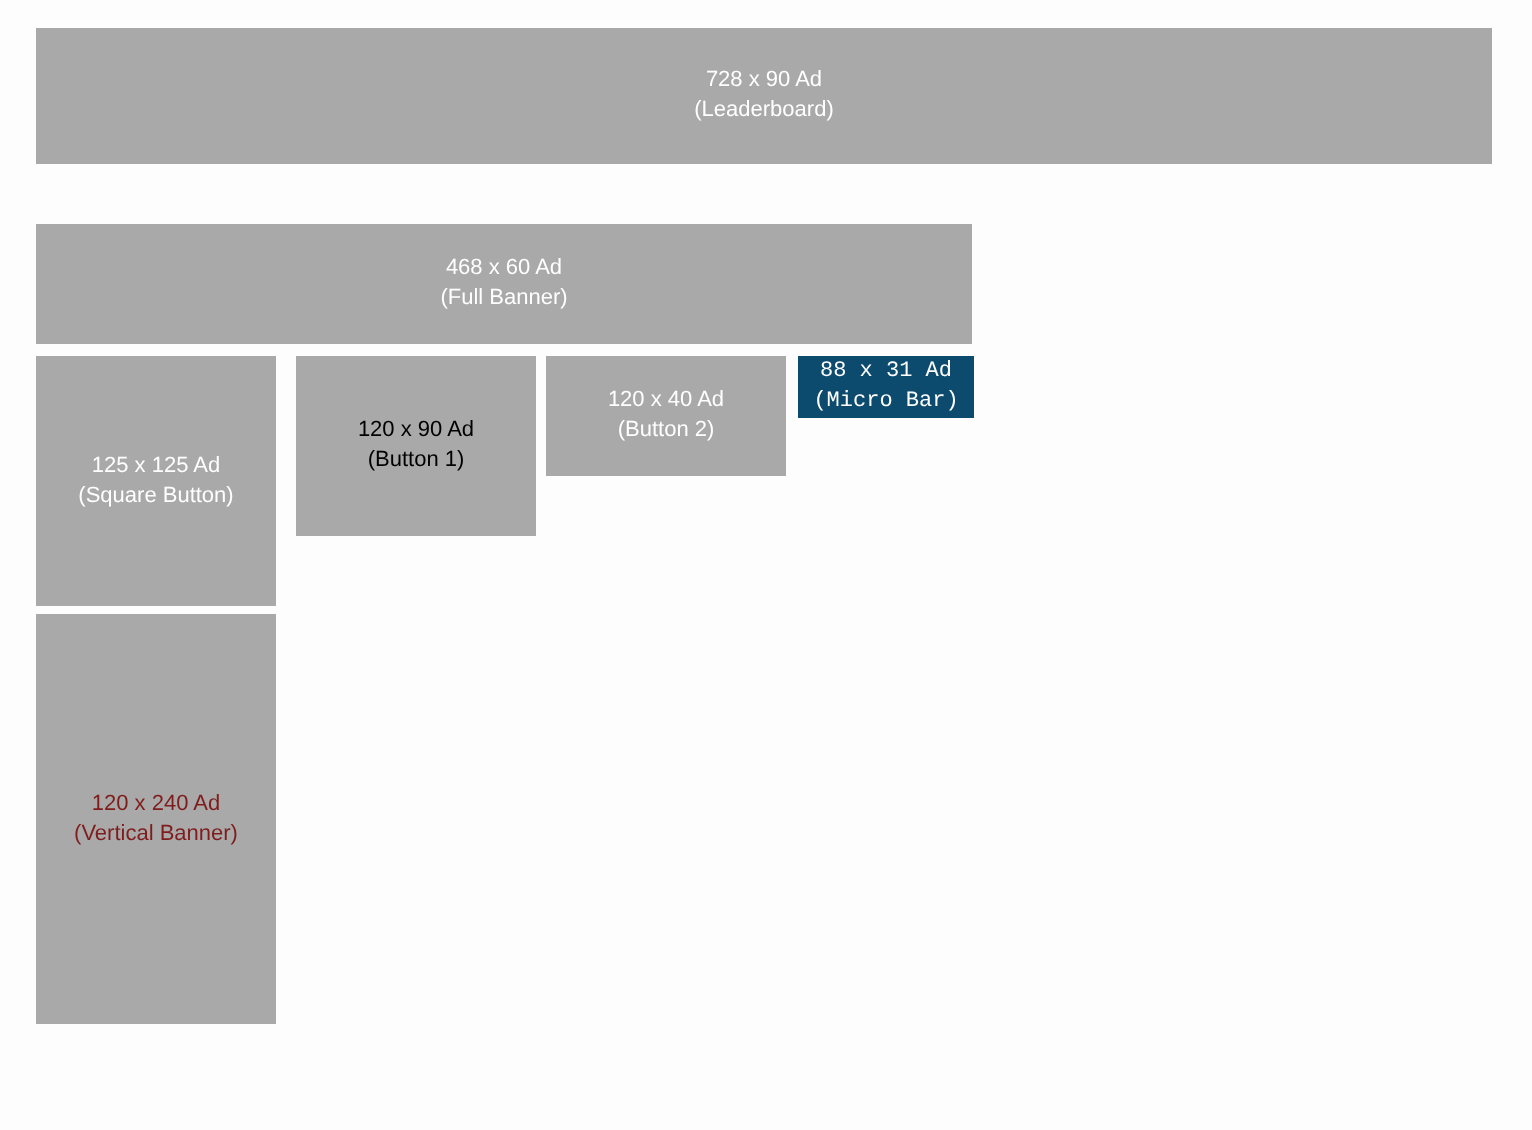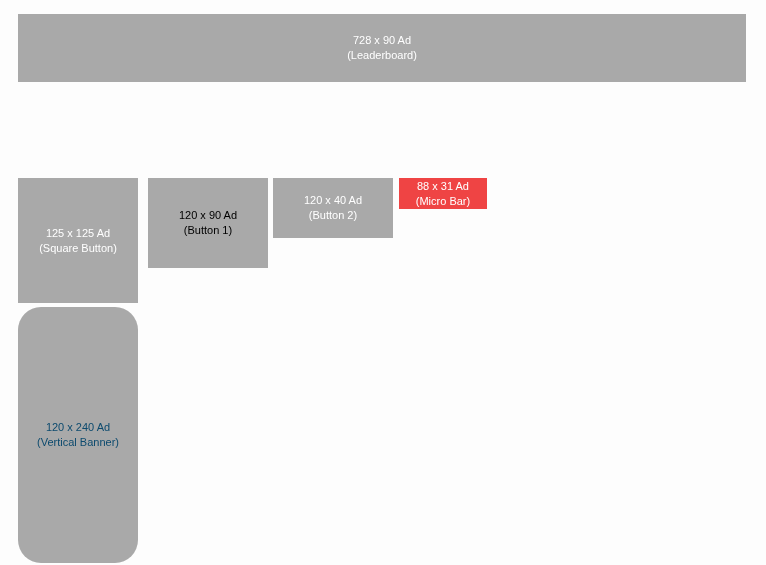--- a/index.html
+++ b/index.html
@@ -34,33 +34,37 @@
   }
 </style>
 </head>
 <body style="background: rgb(253, 253, 253);">
 
 <div class="canvas">
     <div class="ad-box" style="left: 18px; top: 14px; width: 728px; height: 68px; background: rgb(169, 169, 169); color: rgb(255, 255, 255);">
       <span>728 x 90 Ad</span>
       <span>(Leaderboard)</span>
     </div>
+    <div class="ad-box" style="left: 18px; top: 112px; width: 468px; height: 60px; background: rgb(169, 169, 169); color: rgb(255, 255, 255);">
+      <span>468 x 60 Ad</span>
+      <span>(Full Banner)</span>
+    </div>
     <div class="ad-box" style="left: 18px; top: 178px; width: 120px; height: 125px; background: rgb(169, 169, 169); color: rgb(255, 255, 255);">
       <span>125 x 125 Ad</span>
       <span>(Square Button)</span>
     </div>
     <div class="ad-box" style="left: 148px; top: 178px; width: 120px; height: 90px; background: rgb(169, 169, 169); color: #000000;">
       <span>120 x 90 Ad</span>
       <span>(Button 1)</span>
     </div>
     <div class="ad-box" style="left: 273px; top: 178px; width: 120px; height: 60px; background: rgb(169, 169, 169); color: rgb(255, 255, 255);">
       <span>120 x 40 Ad</span>
       <span>(Button 2)</span>
     </div>
-    <div class="ad-box" style="left: 399px; top: 178px; width: 88px; height: 31px; background: #ef4444; color: rgb(255, 255, 255);">
+    <div class="ad-box" style="left: 399px; top: 178px; width: 88px; height: 31px; background: #0c4a6e; color: rgb(255, 255, 255); font-family: Liberation Mono, monospace;">
       <span>88 x 31 Ad</span>
       <span>(Micro Bar)</span>
     </div>
-    <div class="ad-box" style="left: 18px; top: 307px; width: 120px; height: 256px; background: rgb(169, 169, 169); color: #0c4a6e; border-radius: 23px;">
+    <div class="ad-box" style="left: 18px; top: 307px; width: 120px; height: 205px; background: rgb(169, 169, 169); color: #7f1d1d;">
       <span>120 x 240 Ad</span>
       <span>(Vertical Banner)</span>
     </div>
   </div>
 
 </body></html>

